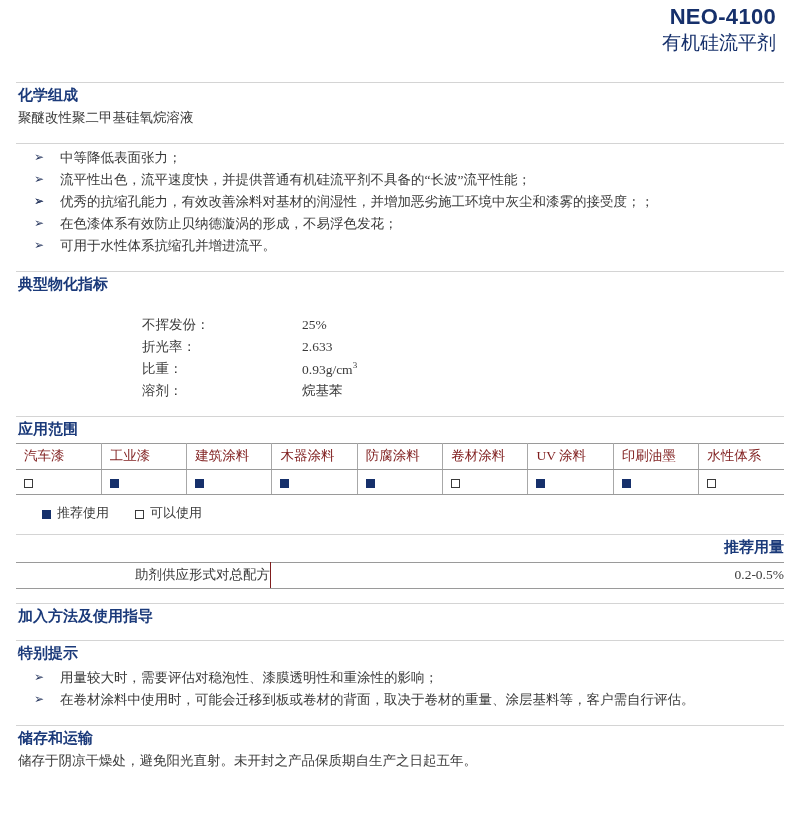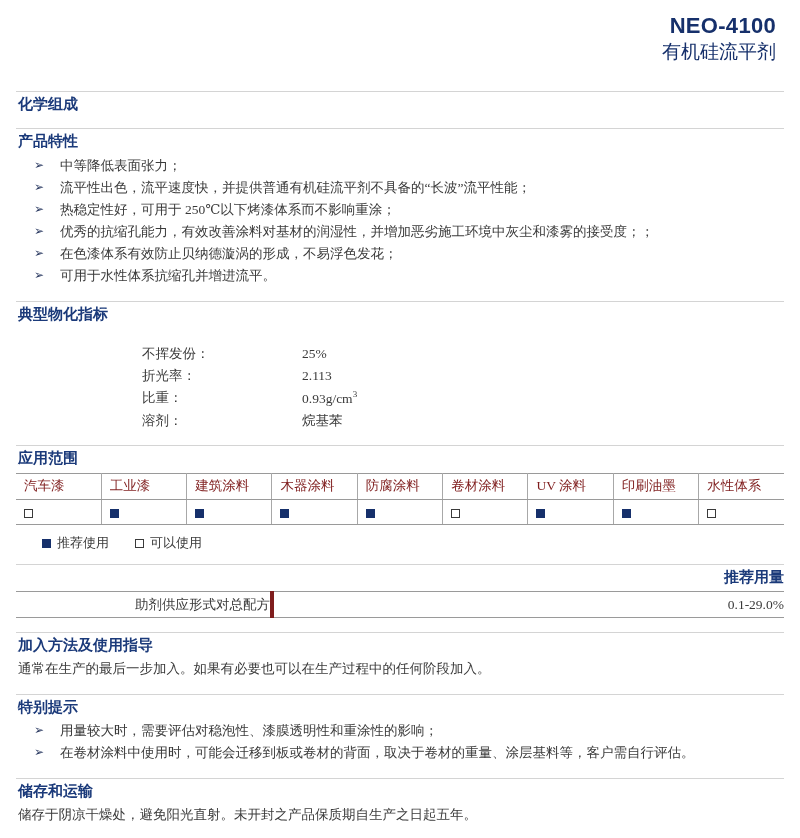--- a/index.html
+++ b/index.html
@@ -15,21 +15,21 @@
     font-family: "Liberation Serif", "DejaVu Serif", serif;
     color: #333333;
     overflow: hidden;
   }
 
   .page {
     position: relative;
     width: 800px;
     height: 595px;
     box-sizing: border-box;
-    padding: 9px 16px;
+    padding: 0 16px;
   }
 
   
   .doc-header {
     text-align: right;
     padding-top: 4px;
     padding-right: 8px;
   }
   .product-code {
     font-family: "Liberation Sans", "DejaVu Sans", sans-serif;
@@ -173,64 +173,64 @@
   table.dosage td {
     border-top: 1px solid #9a9a9a;
     border-bottom: 1px solid #9a9a9a;
     font-size: 13.5px;
     color: #3a3a3a;
     padding: 2px 0 2px 10px;
     height: 21px;
   }
   table.dosage td.label {
     width: 236px;
-    border-right: 4px solid #7f1d1d;
+    border-right: 1px solid #7f1d1d;
     padding-left: 18px;
   }
 </style>
 </head>
 <body>
 
 <div class="page">
 
   <div class="doc-header">
     <div class="product-code">NEO-4100</div>
     <div class="product-subtitle">有机硅流平剂</div>
   </div>
 
   <div class="section" style="margin-top:26px;">
     <div class="rule"></div>
     <div class="sec-title">化学组成</div>
-  </div>
-
-  <div class="section">
-    <div class="rule"></div>
-    <div class="sec-title">产品特性</div>
+    <div class="body-text">聚醚改性聚二甲基硅氧烷溶液</div>
+  </div>
+
+  <div class="section">
+    <div class="rule"></div>
     <ul class="bullets" id="features-list">
         <li><span class="arrow">➢</span><span>中等降低表面张力；</span></li>
         <li><span class="arrow">➢</span><span>流平性出色，流平速度快，并提供普通有机硅流平剂不具备的“长波”流平性能；</span></li>
-        <li><span class="arrow">➢</span><span>热稳定性好，可用于 250℃以下烤漆体系而不影响重涂；</span></li>
+        <li><span class="arrow">➢</span></li>
         <li><span class="arrow">➢</span><span>优秀的抗缩孔能力，有效改善涂料对基材的润湿性，并增加恶劣施工环境中灰尘和漆雾的接受度；；</span></li>
         <li><span class="arrow">➢</span><span>在色漆体系有效防止贝纳德漩涡的形成，不易浮色发花；</span></li>
         <li><span class="arrow">➢</span><span>可用于水性体系抗缩孔并增进流平。</span></li>
       </ul>
   </div>
 
   <div class="section">
     <div class="rule"></div>
     <div class="sec-title">典型物化指标</div>
     <table class="props">
       <tbody id="props-body">
           <tr>
             <td class="k">不挥发份：</td>
             <td class="v">25%</td>
           </tr>
           <tr>
             <td class="k">折光率：</td>
-            <td class="v">2.113</td>
+            <td class="v">2.633</td>
           </tr>
           <tr>
             <td class="k">比重：</td>
             <td class="v">0.93g/cm<sup>3</sup></td>
           </tr>
           <tr>
             <td class="k">溶剂：</td>
             <td class="v">烷基苯</td>
           </tr>
         </tbody>
@@ -273,30 +273,29 @@
     </div>
   </div>
 
   <div class="section" style="margin-top:12px;text-align:right;">
     <div class="rule"></div>
     <div class="sec-title">推荐用量</div>
     <table class="dosage">
       <tbody>
         <tr>
           <td class="label">助剂供应形式对总配方</td>
-          <td class="value">0.1-29.0%</td>
+          <td class="value">0.2-0.5%</td>
         </tr>
       </tbody>
     </table>
   </div>
 
   <div class="section">
     <div class="rule"></div>
     <div class="sec-title">加入方法及使用指导</div>
-    <div class="body-text">通常在生产的最后一步加入。如果有必要也可以在生产过程中的任何阶段加入。</div>
   </div>
 
   <div class="section">
     <div class="rule"></div>
     <div class="sec-title">特别提示</div>
     <ul class="bullets" id="notes-list">
         <li><span class="arrow">➢</span><span>用量较大时，需要评估对稳泡性、漆膜透明性和重涂性的影响；</span></li>
         <li><span class="arrow">➢</span><span>在卷材涂料中使用时，可能会迁移到板或卷材的背面，取决于卷材的重量、涂层基料等，客户需自行评估。</span></li>
       </ul>
   </div>

